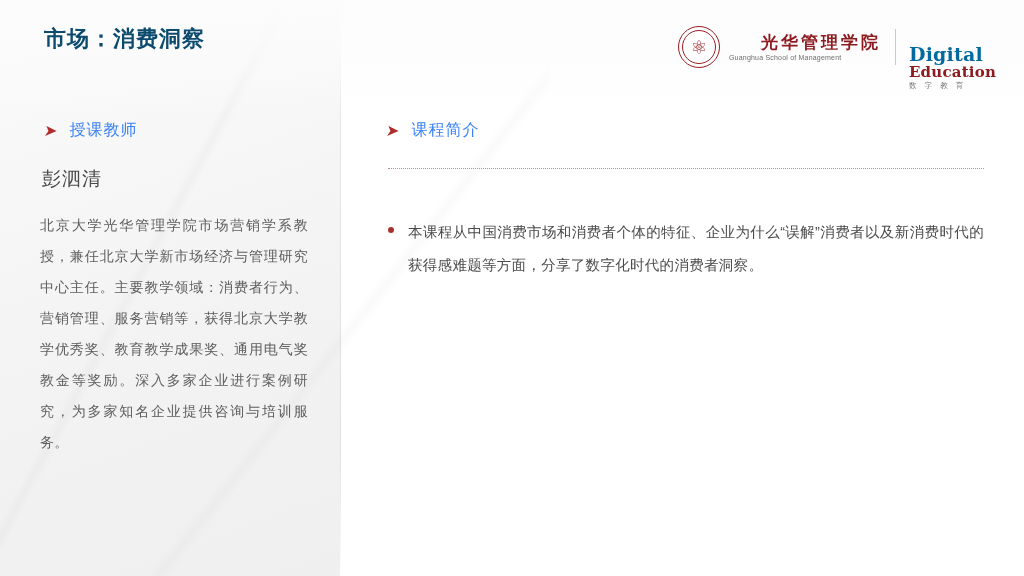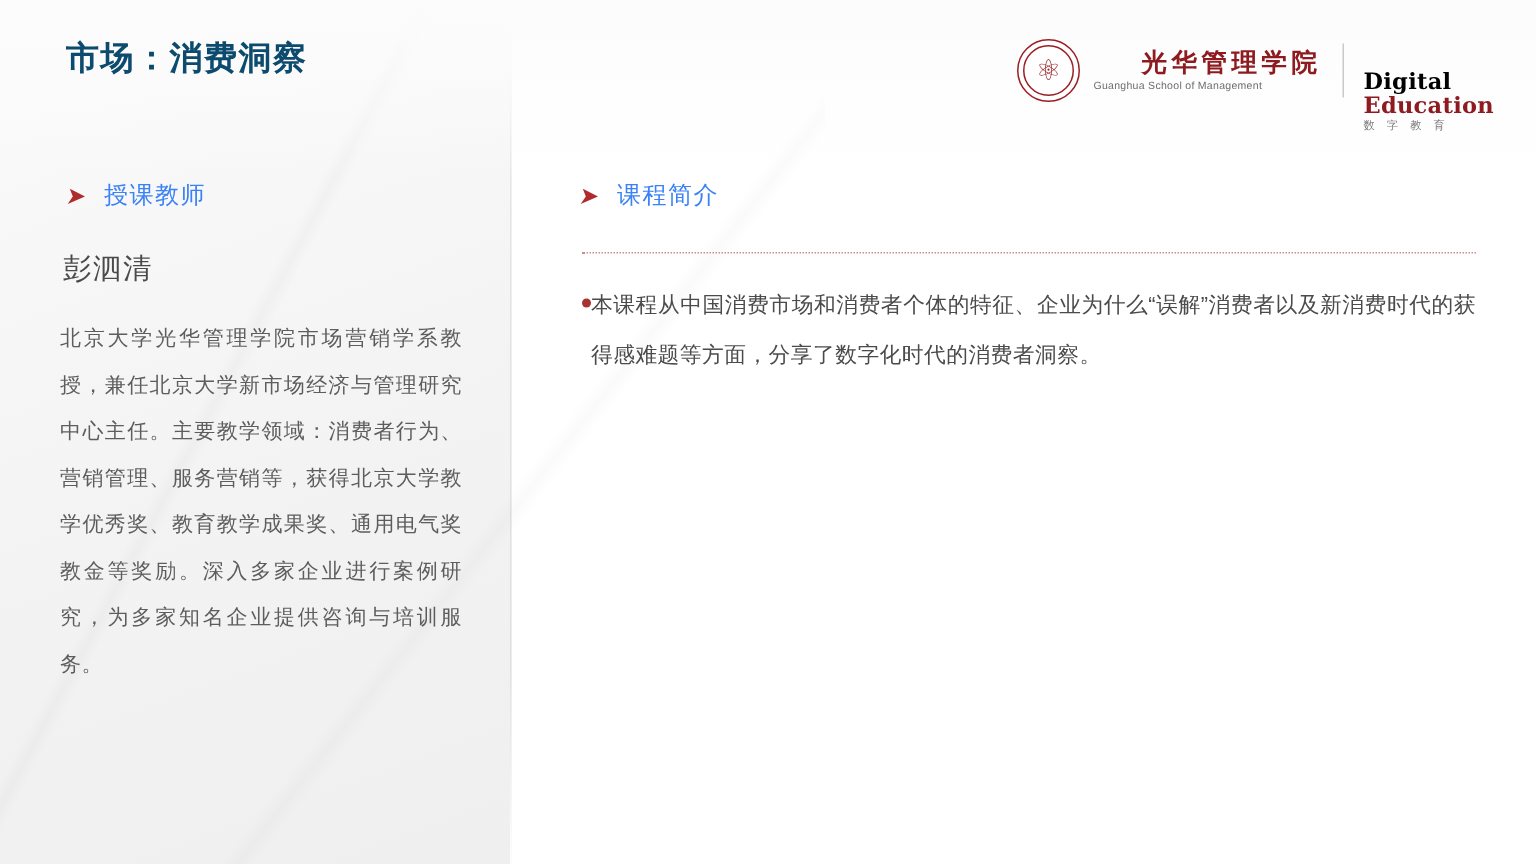--- a/index.html
+++ b/index.html
@@ -137,22 +137,22 @@
   .logo-divider {
     width: 1px;
     height: 36px;
     background: #c9c9c9;
     margin: 0 13px 0 0;
   }
   .de-logo {
     line-height: 1.08;
   }
   .de-line1 {
-    font-size: 15px;
-    color: #000000;
+    font-size: 19px;
+    color: #0369a1;
     font-family: "DejaVu Serif", serif;
     font-weight: bold;
     letter-spacing: 0.2px;
     margin-top: 40px;
   }
   .de-line2 {
     font-size: 15px;
     color: #8d1b20;
     font-family: "DejaVu Serif", serif;
     font-weight: bold;
@@ -214,23 +214,24 @@
     position: absolute;
     left: 388px;
     top: 168px;
     width: 596px;
     height: 1px;
     border-top: 1.4px dotted #c98f8f;
   }
   .bullet-block {
     position: absolute;
     left: 388px;
-    top: 188px;
+    top: 216px;
     width: 596px;
     display: flex;
+    gap: 14px;
   }
   .bullet-dot {
     flex: none;
     width: 6px;
     height: 6px;
     border-radius: 50%;
     background: #a83232;
     margin-top: 11px;
   }
   .bullet-text {

